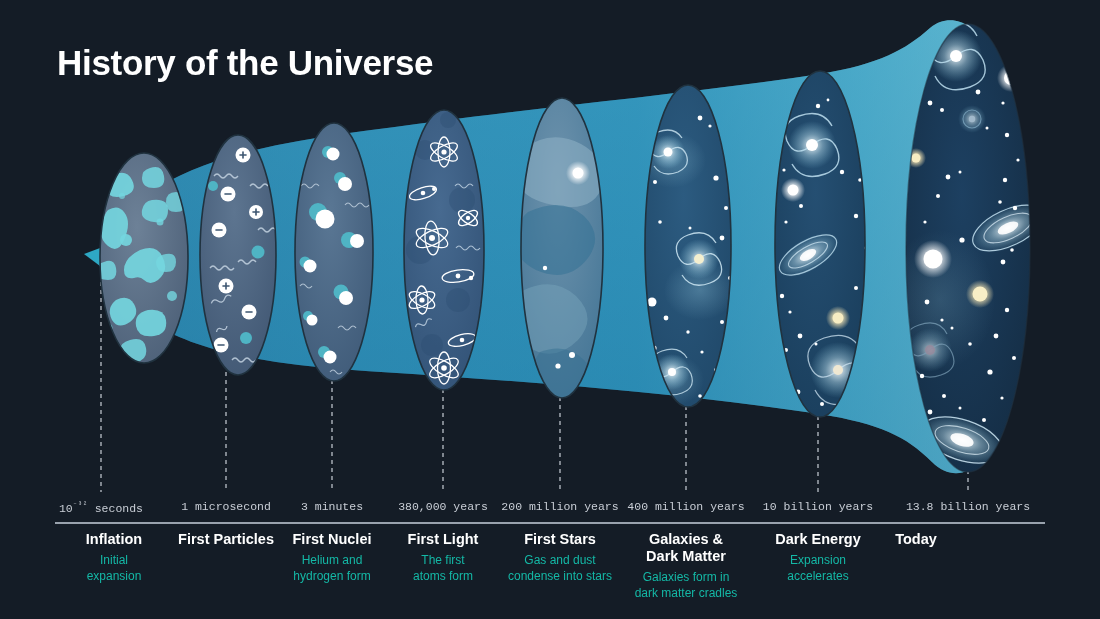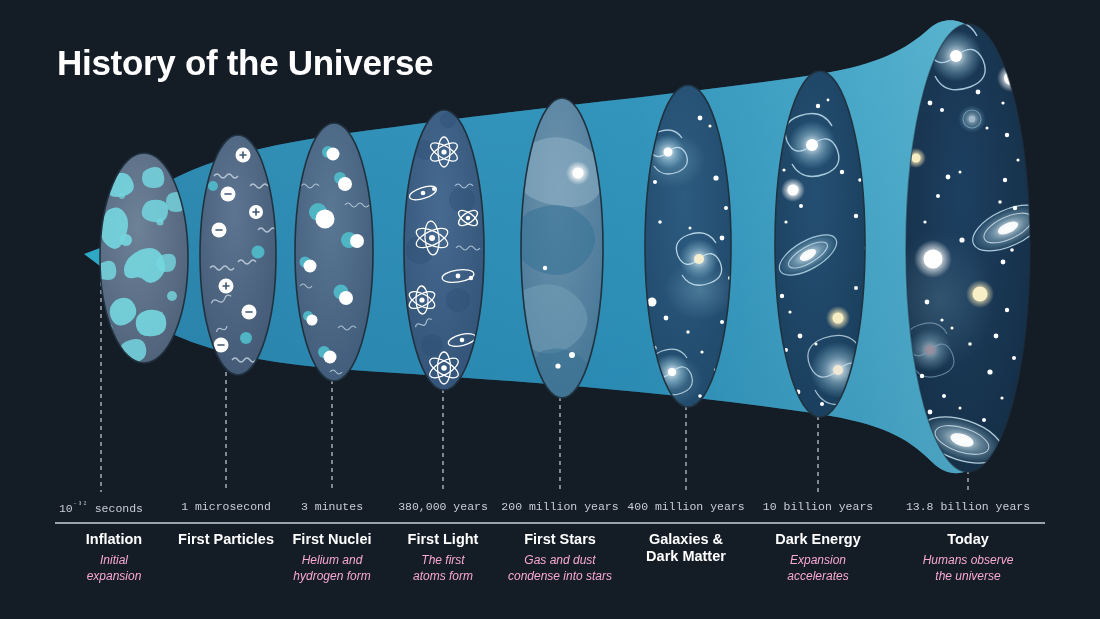--- a/index.html
+++ b/index.html
@@ -41,21 +41,21 @@
   .stage-block{
     position:absolute;top:531px;
     transform:translateX(-50%);
     text-align:center;white-space:nowrap;
   }
   .stage-title{
     font-size:14.5px;font-weight:bold;color:#ffffff;
     line-height:17px;margin-bottom:5px;
   }
   .stage-desc{
-    font-size:12px;color:#f9a8d4;line-height:15.5px;font-weight:normal;font-style:italic;
+    font-size:12px;color:#14b8a6;line-height:15.5px;font-weight:normal;
   }
 </style>
 </head>
 <body>
 
 <div id="stage">
 
   <div id="title">History of the Universe</div>
 
   <svg id="art" viewBox="0 0 1100 619" xmlns="http://www.w3.org/2000/svg">
@@ -628,34 +628,34 @@
         <div class="stage-desc">
           <div>Gas and dust</div>
           <div>condense into stars</div>
         </div>
       </div>
       <div class="stage-block" style="left: 686px;">
         <div class="stage-title">
           <div>Galaxies &amp;</div>
           <div>Dark Matter</div>
         </div>
+        <div class="stage-desc">
+          <div>Galaxies form in</div>
+          <div>dark matter cradles</div>
+        </div>
       </div>
       <div class="stage-block" style="left: 818px;">
         <div class="stage-title">
           <div>Dark Energy</div>
         </div>
         <div class="stage-desc">
           <div>Expansion</div>
           <div>accelerates</div>
         </div>
       </div>
-      <div class="stage-block" style="left: 968px; text-align: center;">
+      <div class="stage-block" style="left: 916px; text-align: center;">
         <div class="stage-title">
           <div>Today</div>
         </div>
-        <div class="stage-desc">
-          <div>Humans observe</div>
-          <div>the universe</div>
-        </div>
       </div>
     </div>
 
 </div>
 
 </body></html>

